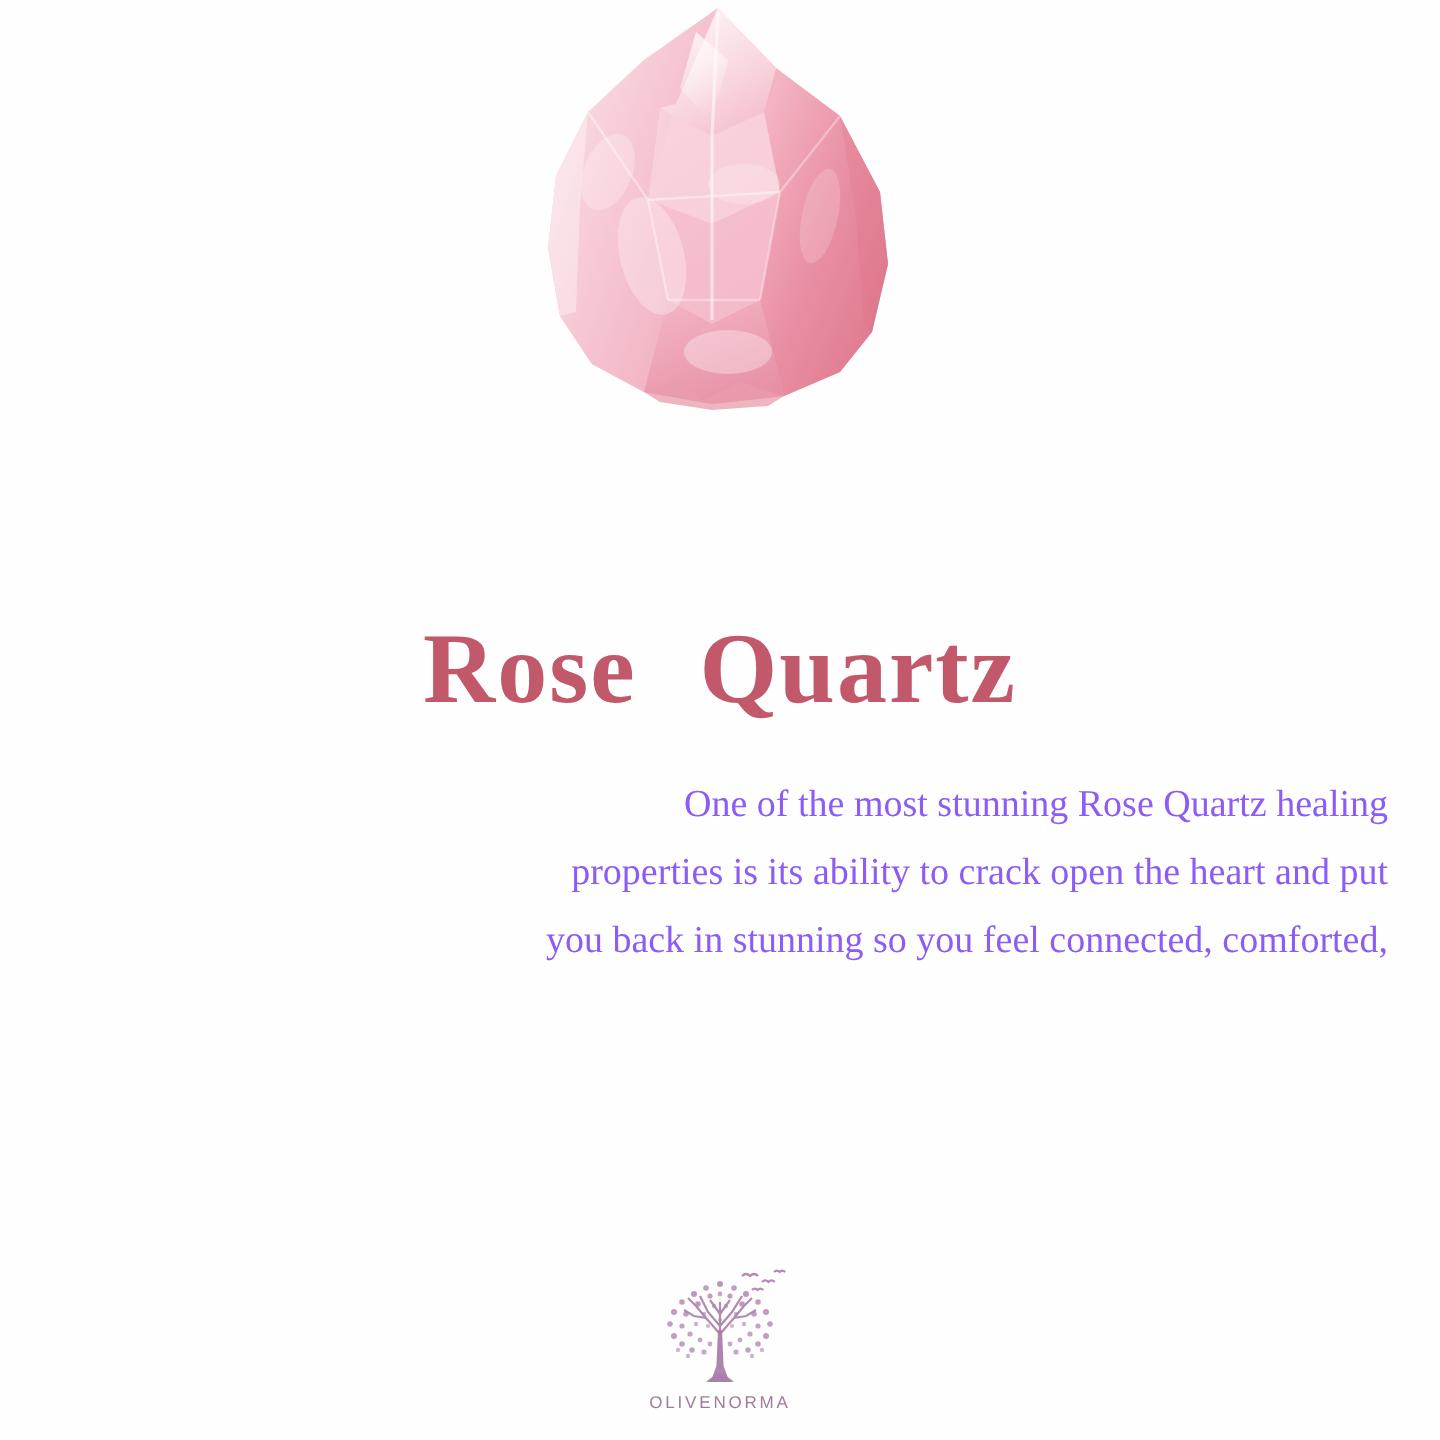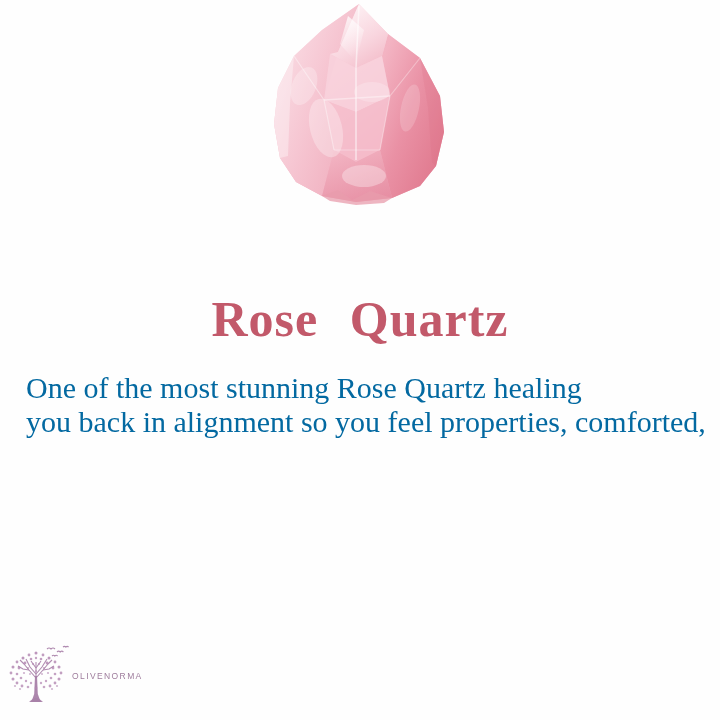--- a/index.html
+++ b/index.html
@@ -37,21 +37,21 @@
   
   .title {
     font-family:"Liberation Serif", serif;
     font-size:50px;
     font-weight:700;
     color:#C2596A;
     letter-spacing:1px;
     word-spacing:18px;
     line-height:1;
     text-align:center;
-    margin-top:26px;
+    margin-top:41px;
   }
 
   
   .subtitle {
     font-family:"Liberation Sans", sans-serif;
     font-size:26px;
     font-weight:300;
     color:#BA6B78;
     letter-spacing:0.6px;
     text-align:center;
@@ -61,34 +61,35 @@
   .subtitle .sep {
     color:#C98F98;
     font-weight:200;
     padding:0 9px;
   }
 
   
   .body-copy {
     width:668px;
     margin-top:27px;
-    text-align:left;
+    text-align:right;
     font-family:"Liberation Serif", serif;
-    font-size:30px;
+    font-size:19px;
     line-height:34px;
-    color:#0369a1;
+    color:#8b5cf6;
   }
   .body-copy .ln { display:block; white-space:nowrap; }
 
   
   .logo {
     position:absolute;
     left:0; right:0;
     bottom:14px;
     display:flex;
+    flex-direction:column;
     align-items:center;
   }
   .logo-mark { display:block; }
   .brand {
     font-family:"Liberation Sans", sans-serif;
     font-size:8.5px;
     letter-spacing:1.4px;
     color:#9E7C9C;
     margin-top:1px;
   }
@@ -169,21 +170,22 @@
       <path d="M14 124 L18 88 L34 56 L30 104 L28 156 L20 158 Z" fill="#FFFFFF" opacity="0.35"></path>
       <path d="M184 132 L180 96 L160 58 L168 108 L172 162 L176 166 Z" fill="#D9687F" opacity="0.18"></path>
     </svg>
   </div>
 
   <h1 class="title">Rose  Quartz</h1>
 
 
   <p class="body-copy">
     <span class="ln">One of the most stunning Rose Quartz healing</span>
-    <span class="ln">you back in alignment so you feel properties, comforted,</span>
+    <span class="ln">properties is its ability to crack open the heart and put</span>
+    <span class="ln">you back in stunning so you feel connected, comforted,</span>
   </p>
 
   <div class="logo">
     <svg class="logo-mark" width="72" height="62" viewBox="0 0 72 62" aria-hidden="true">
       <g fill="#A87FA8">
 
         <path d="M35 32 L34.2 50 L32 56 L30 58 L42 58 L40 56 L37.8 50 L37 32 Z" opacity="0.95"></path>
 
         <path d="M29 58 Q33 54 36 54 Q39 54 43 58 Z" opacity="0.8"></path>
 

